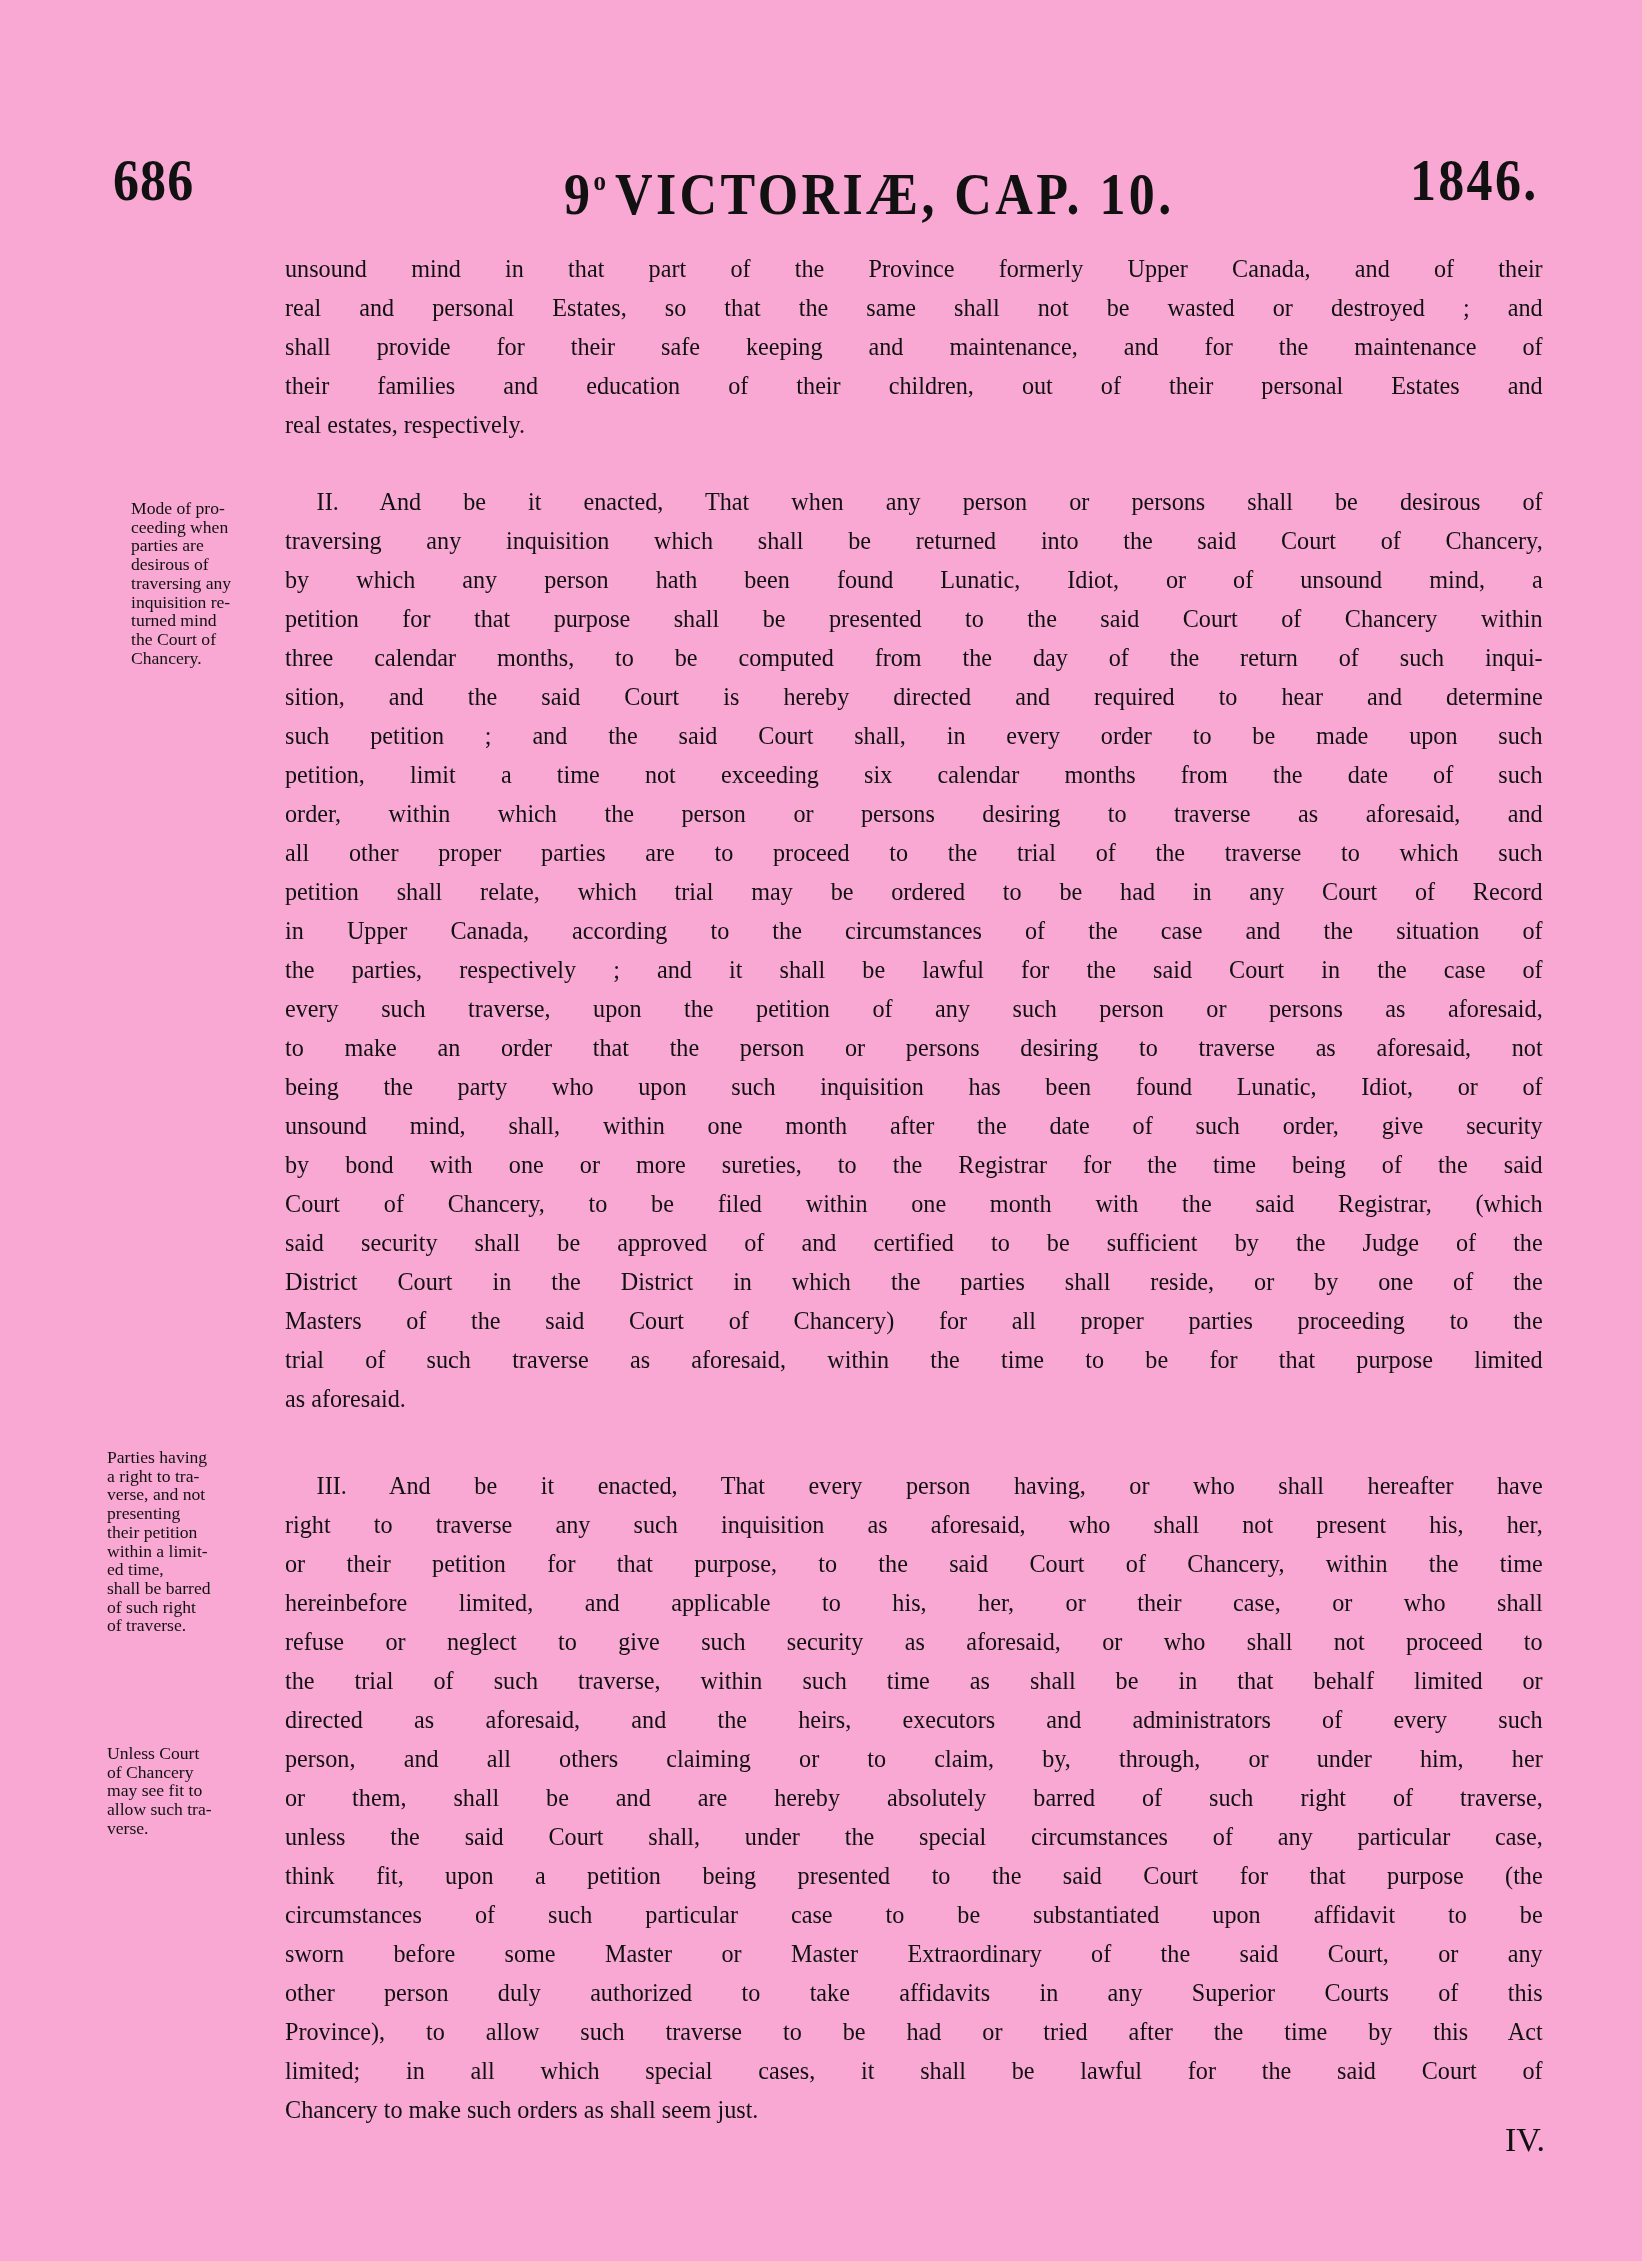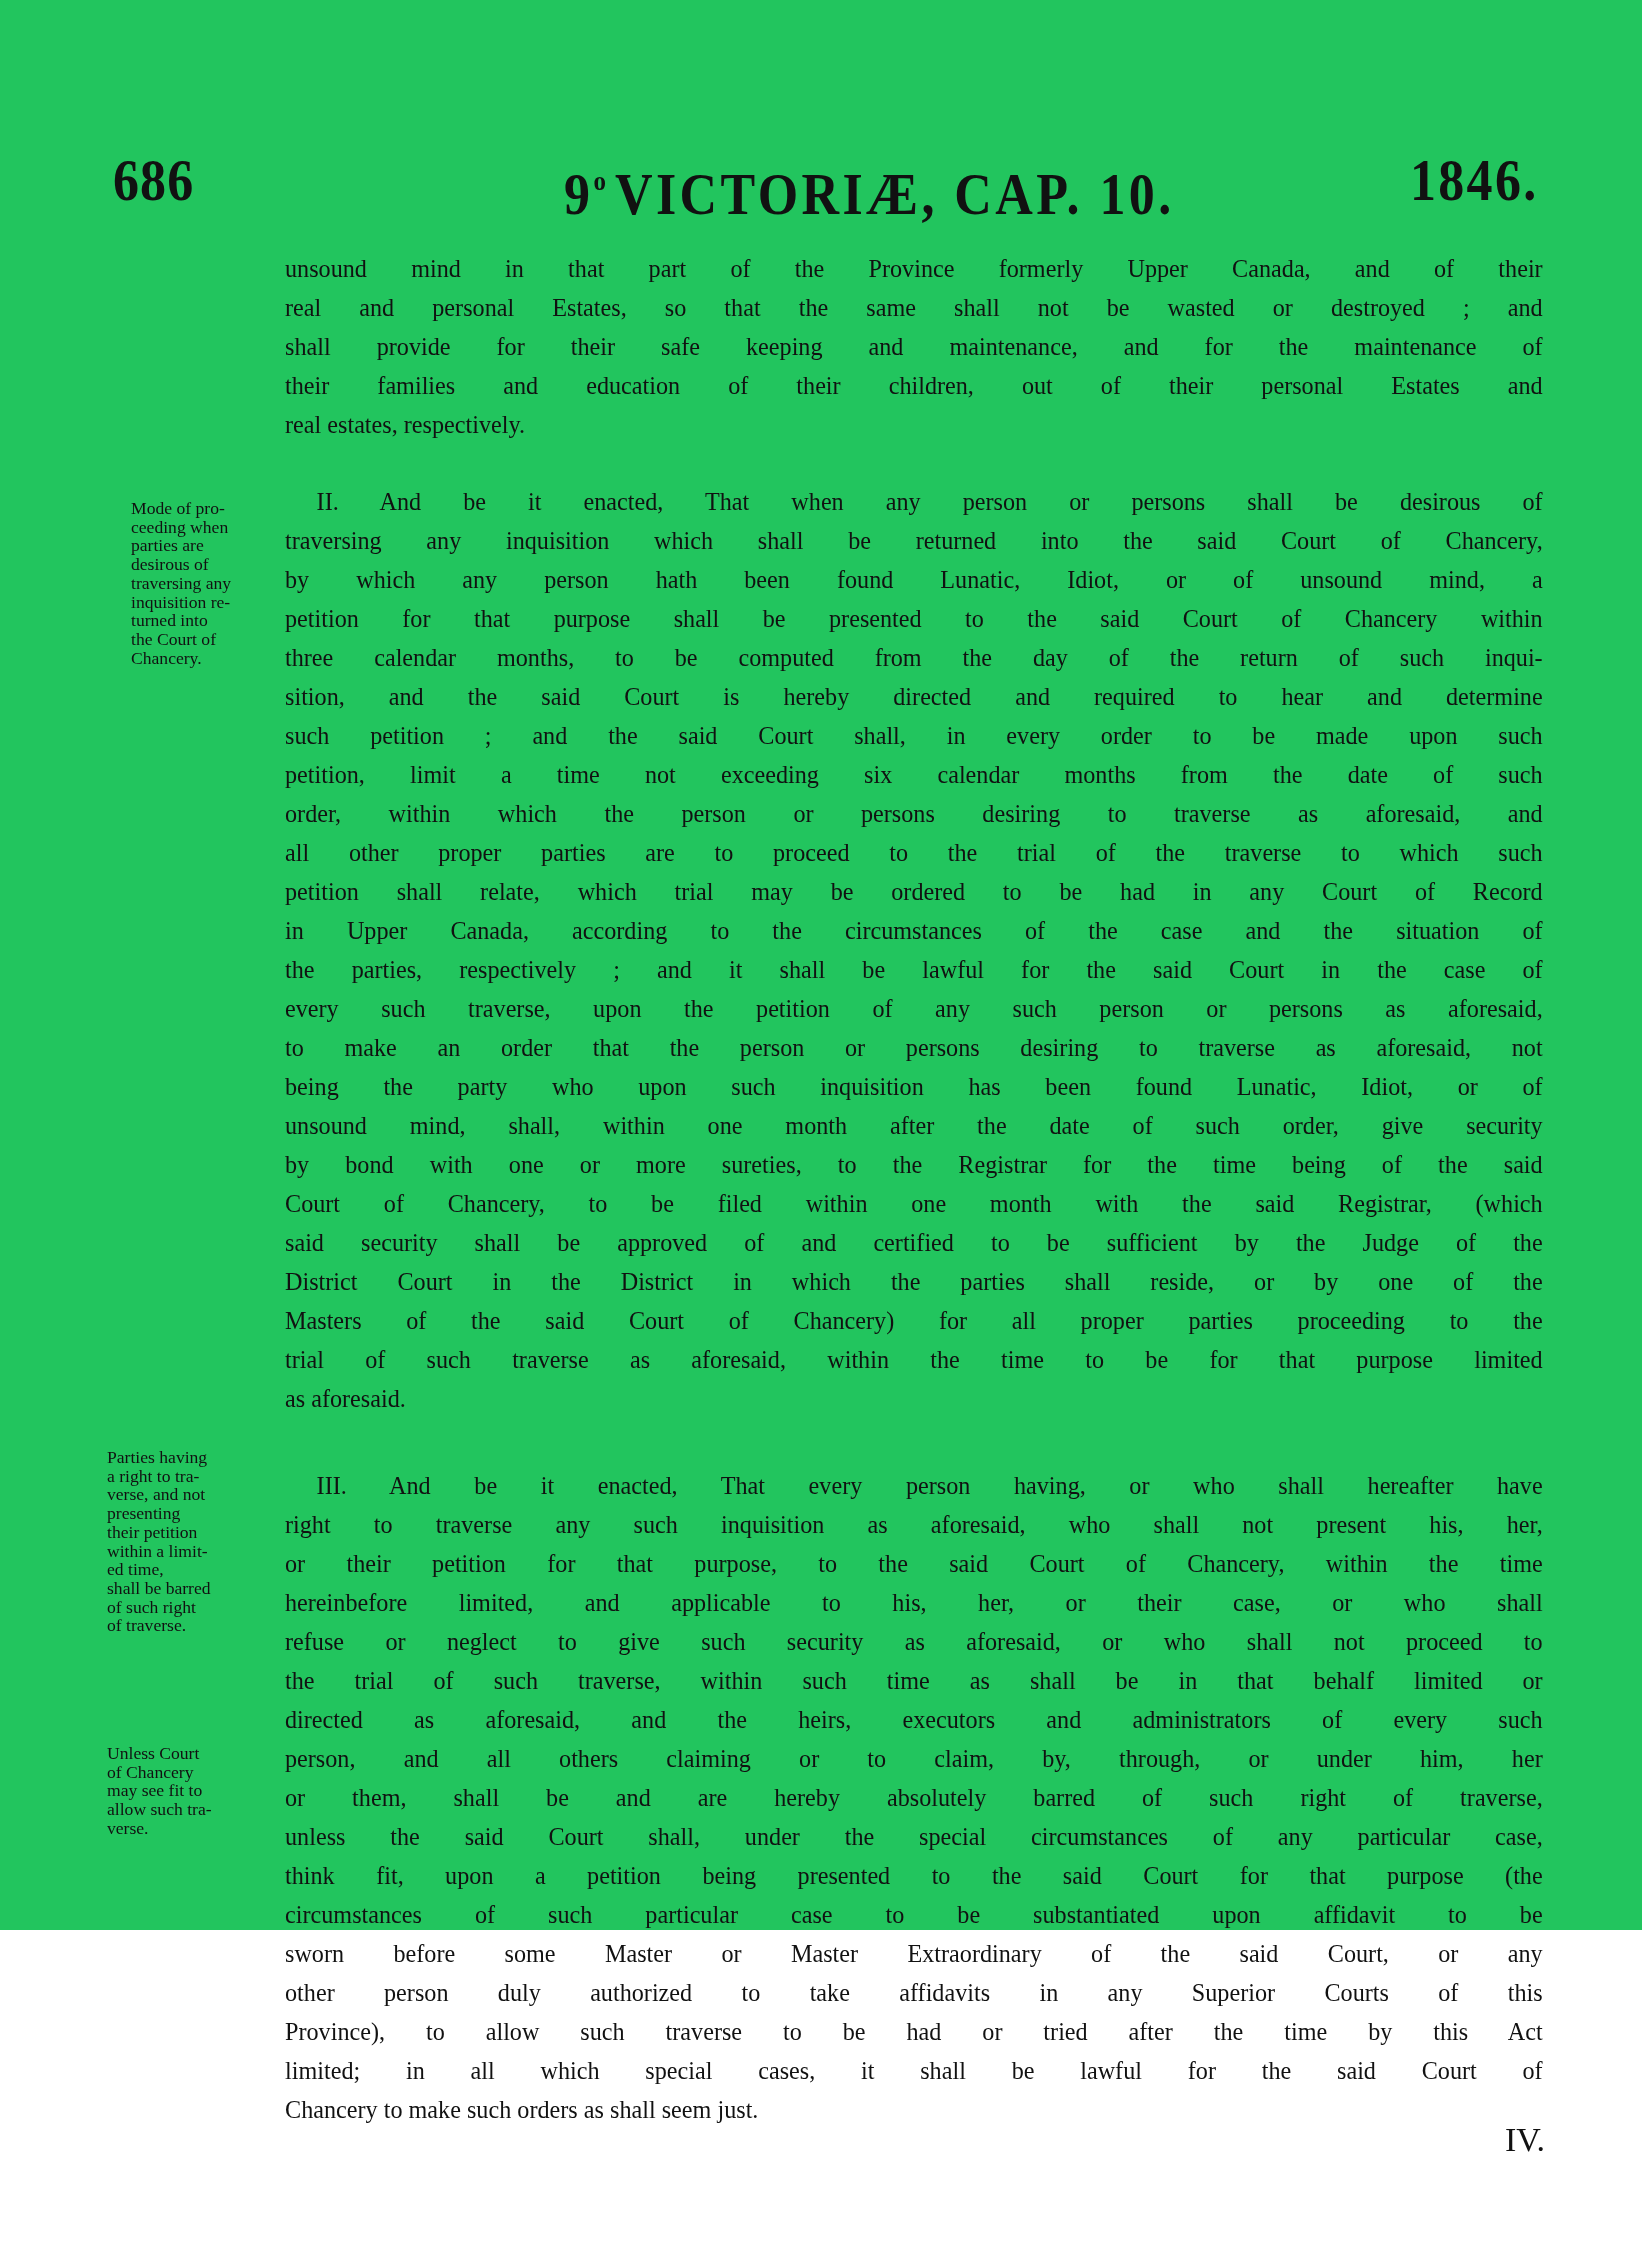--- a/index.html
+++ b/index.html
@@ -1,17 +1,17 @@
 <!DOCTYPE html>
 <html style="font-size:9px"><head>
 <meta charset="utf-8">
 <style>
   html, body { margin: 0; padding: 0; background: #ffffff; }
   body { width: 1643px; height: 2261px; position: relative; overflow: hidden; color: #111111; }
-  .page { position: absolute; left: 0; top: 0; width: 1643px; height: 1930px; background: #22c55e; }
+  .page { position: absolute; left: 0; top: 0; width: 1643px; height: 2261px; background: #f9a8d4; }
   .running-head { position: absolute; top: 146px; left: 0; width: 1643px; height: 62px;
     font-family: "Liberation Serif", "DejaVu Serif", serif; font-weight: bold; font-size: 52px; line-height: 62px;
     transform: scaleY(1.12); transform-origin: top left; }
   .rh-page { position: absolute; left: 113px; top: 0; letter-spacing: 1.1px; }
   .rh-title { position: absolute; left: 564px; top: 0; letter-spacing: 3.4px; }
   .rh-title sup { font-size: 25px; vertical-align: 21.5px; margin-right: 5.7px; }
   .rh-year { position: absolute; left: 1410px; top: 0; letter-spacing: 2.3px; }
   .body-col { position: absolute; left: 285px; width: 1258px;
     font-family: "Liberation Serif", "DejaVu Serif", serif; font-size: 26px; line-height: 39px; }
   .line { display: block; white-space: nowrap; text-align: justify; text-align-last: justify; height: 39px;
@@ -42,21 +42,21 @@
     <span class="line last">real estates, respectively.</span>
   </div>
 
   <div class="margin-note" style="top:499px;margin-left:24px;">
     <span>Mode of pro-</span>
     <span>ceeding when</span>
     <span>parties are</span>
     <span>desirous of</span>
     <span>traversing any</span>
     <span>inquisition re-</span>
-    <span>turned into</span>
+    <span>turned mind</span>
     <span>the Court of</span>
     <span>Chancery.</span>
   </div>
 
   <div class="body-col" style="top:482px;">
     <span class="line" style="padding-left:34px;width:calc(107.5% - 34px);">II. And be it enacted, That when any person or persons shall be desirous of</span>
     <span class="line">traversing any inquisition which shall be returned into the said Court of Chancery,</span>
     <span class="line">by which any person hath been found Lunatic, Idiot, or of unsound mind, a</span>
     <span class="line">petition for that purpose shall be presented to the said Court of Chancery within</span>
     <span class="line">three calendar months, to be computed from the day of the return of such inqui-</span>

